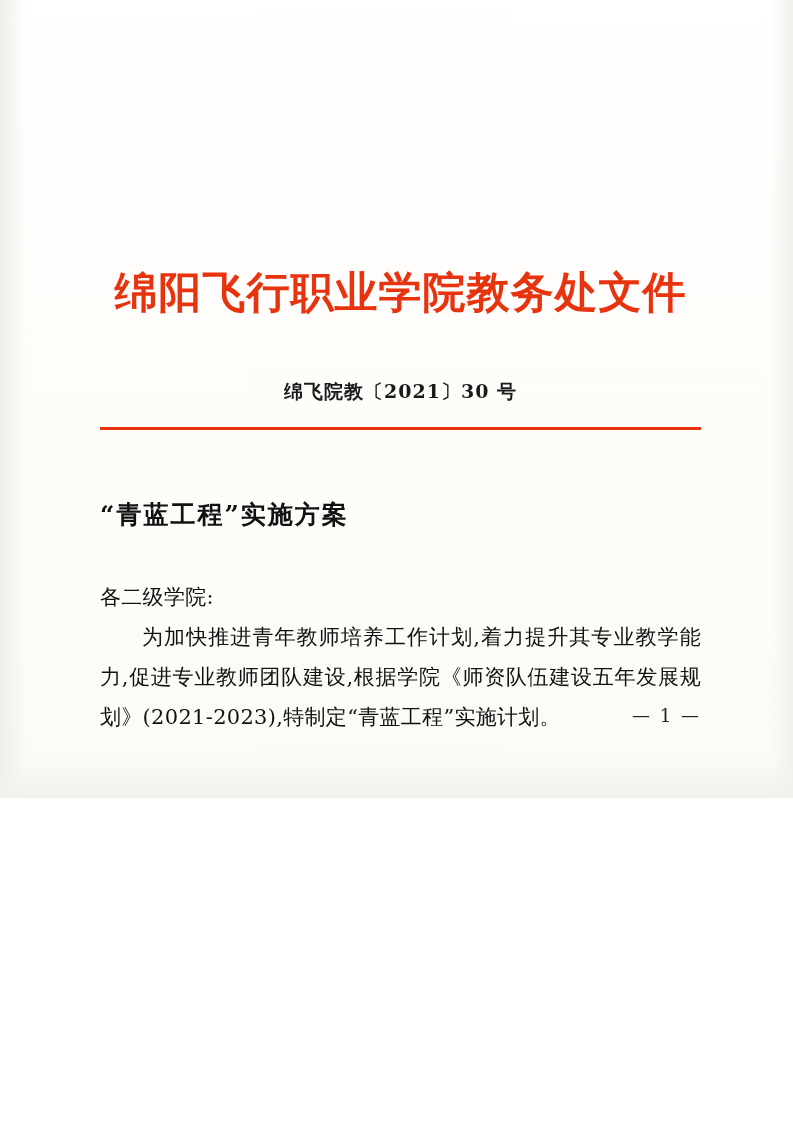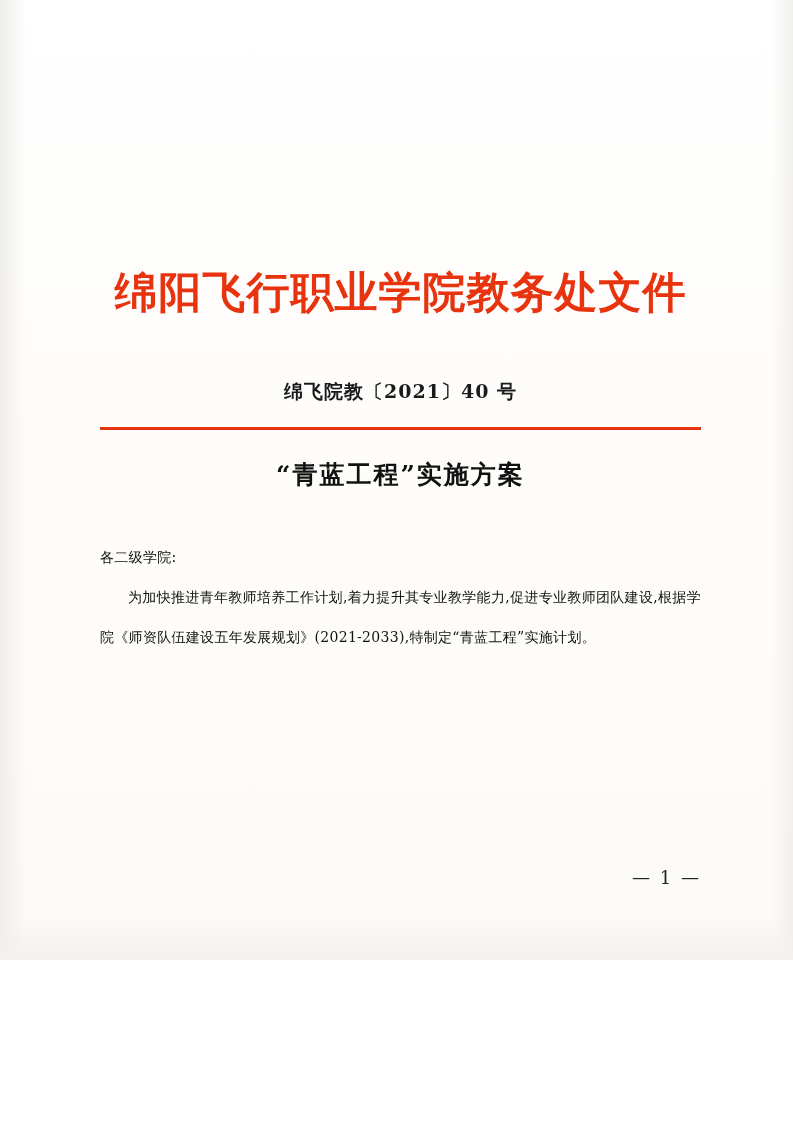--- a/index.html
+++ b/index.html
@@ -9,21 +9,21 @@
   body {
     width: 793px;
     height: 1122px;
     background: #ffffff;
     font-family: "DejaVu Serif", "Liberation Serif", serif;
     overflow: hidden;
   }
   .page {
     position: relative;
     width: 793px;
-    height: 960px;
+    height: 798px;
     background: #fdfdfb;
     box-sizing: border-box;
   }
   
   .paper-tint {
     position: absolute;
     inset: 0;
     background:
       linear-gradient(180deg, #ffffff 0%, #fefdfb 35%, #fdfcf8 70%, #fbfaf6 100%);
     pointer-events: none;
@@ -80,31 +80,31 @@
   }
 
   .red-rule {
     margin-top: 22px;
     height: 3px;
     background: #e8330f;
     width: 100%;
   }
 
   .subject-title {
-    margin-top: 28px;
-    text-align: center;
+    margin-top: 68px;
+    text-align: left;
     font-size: 25px;
     font-weight: bold;
     color: #111111;
     letter-spacing: 2px;
   }
 
   .body-text {
     margin-top: 46px;
-    font-size: 14px;
+    font-size: 21px;
     line-height: 40px;
     color: #111111;
     text-align: justify;
     letter-spacing: 0.3px;
   }
   .body-text p {
     margin: 0;
   }
   .p-indent {
     text-indent: 2em;
@@ -129,29 +129,29 @@
 <div class="page">
   <div class="paper-tint"></div>
   <div class="scan-edge-left"></div>
   <div class="scan-edge-right"></div>
   <div class="scan-edge-bottom"></div>
 
   <div class="content">
 
     <div class="doc-title">绵阳飞行职业学院教务处文件</div>
 
-    <div class="doc-number">绵飞院教〔2021〕40 号</div>
+    <div class="doc-number">绵飞院教〔2021〕30 号</div>
 
     <div class="red-rule"></div>
 
     <div class="subject-title">“青蓝工程”实施方案</div>
 
     <div class="body-text">
       <p>各二级学院:</p>
 
-      <p class="p-indent">为加快推进青年教师培养工作计划,着力提升其专业教学能力,促进专业教师团队建设,根据学院《师资队伍建设五年发展规划》(2021-2033),特制定“青蓝工程”实施计划。</p>
+      <p class="p-indent">为加快推进青年教师培养工作计划,着力提升其专业教学能力,促进专业教师团队建设,根据学院《师资队伍建设五年发展规划》(2021-2023),特制定“青蓝工程”实施计划。</p>
 
 
     </div>
   </div>
 
   <div class="page-number">— 1 —</div>
 </div>
 
 </body></html>

